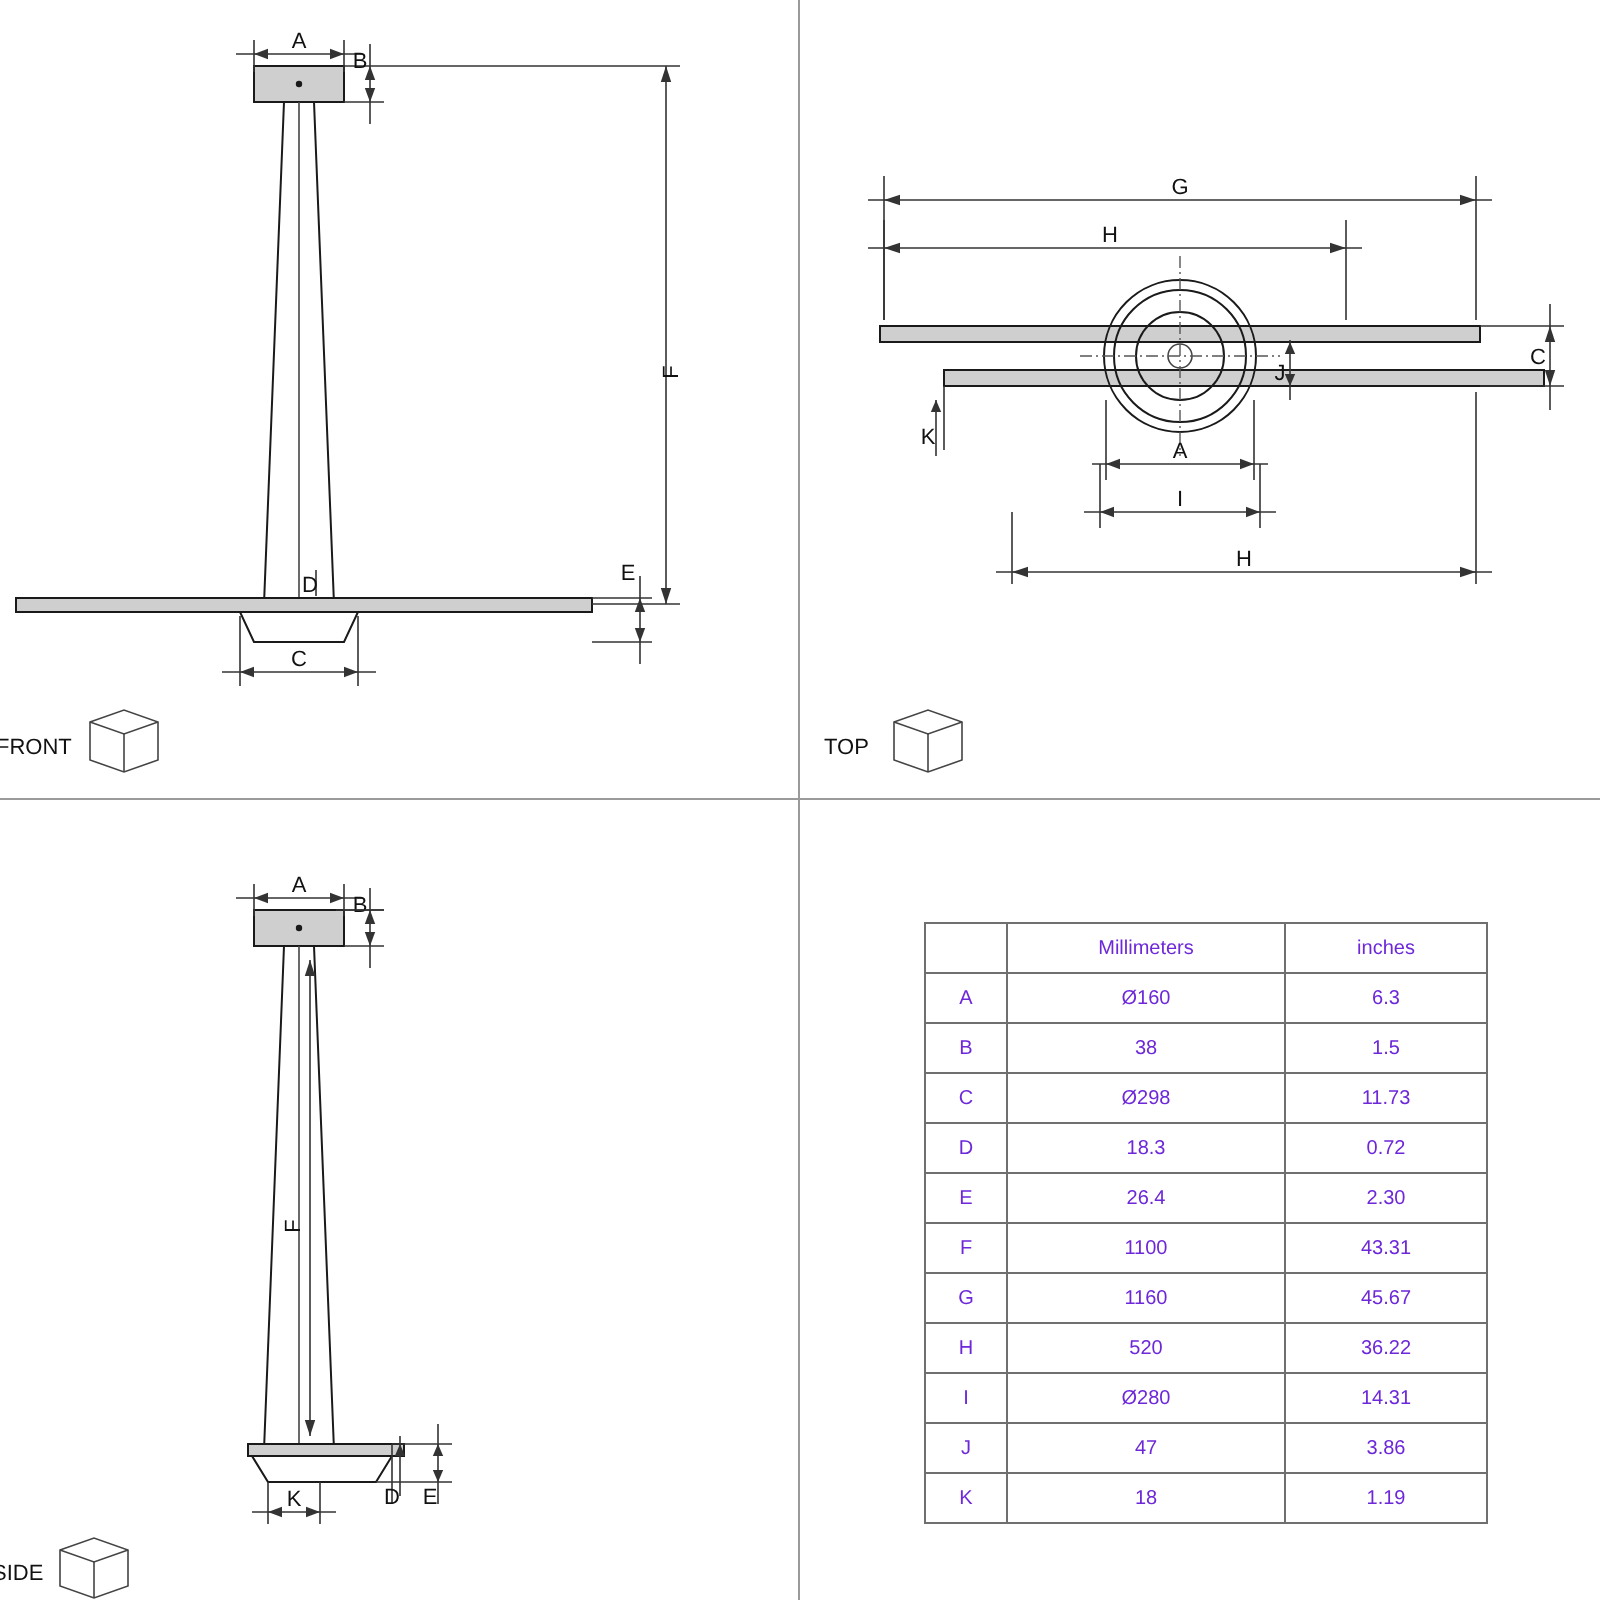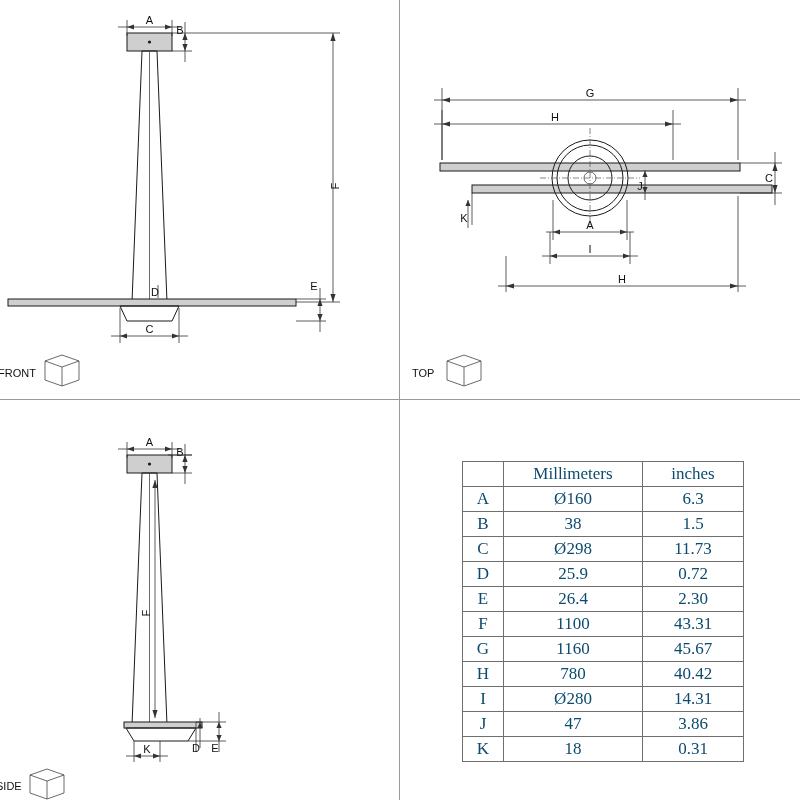--- a/index.html
+++ b/index.html
@@ -30,23 +30,22 @@
   .quad { position: absolute; }
   #quad-front { left: 0;   top: 0;   width: 399px; height: 399px; }
   #quad-top   { left: 400px; top: 0; width: 400px; height: 399px; }
   #quad-side  { left: 0;   top: 400px; width: 399px; height: 400px; }
   #quad-table { left: 400px; top: 400px; width: 400px; height: 400px; }
 
   
   table.dim-table {
     position: absolute;
     border-collapse: collapse;
-    font-size: 17px;
-    color: #0c4a6e;
-    font-family: Liberation Serif, serif;
+    font-size: 10px;
+    color: #6d28d9;
   }
   table.dim-table td, table.dim-table th {
     border: 1px solid #6f6f6f;
     height: 24px;
     text-align: center;
     font-weight: normal;
     padding: 0 4px;
     white-space: nowrap;
   }
   table.dim-table th { font-weight: normal; }
@@ -285,55 +284,55 @@
           <td class="col-mm">38</td>
           <td class="col-in">1.5</td>
         </tr>
         <tr>
           <td class="col-key">C</td>
           <td class="col-mm">Ø298</td>
           <td class="col-in">11.73</td>
         </tr>
         <tr>
           <td class="col-key">D</td>
-          <td class="col-mm">25.9</td>
+          <td class="col-mm">18.3</td>
           <td class="col-in">0.72</td>
         </tr>
         <tr>
           <td class="col-key">E</td>
           <td class="col-mm">26.4</td>
           <td class="col-in">2.30</td>
         </tr>
         <tr>
           <td class="col-key">F</td>
           <td class="col-mm">1100</td>
           <td class="col-in">43.31</td>
         </tr>
         <tr>
           <td class="col-key">G</td>
           <td class="col-mm">1160</td>
           <td class="col-in">45.67</td>
         </tr>
         <tr>
           <td class="col-key">H</td>
-          <td class="col-mm">780</td>
-          <td class="col-in">40.42</td>
+          <td class="col-mm">520</td>
+          <td class="col-in">36.22</td>
         </tr>
         <tr>
           <td class="col-key">I</td>
           <td class="col-mm">Ø280</td>
           <td class="col-in">14.31</td>
         </tr>
         <tr>
           <td class="col-key">J</td>
           <td class="col-mm">47</td>
           <td class="col-in">3.86</td>
         </tr>
         <tr>
           <td class="col-key">K</td>
           <td class="col-mm">18</td>
-          <td class="col-in">0.31</td>
+          <td class="col-in">1.19</td>
         </tr>
       </tbody>
     </table>
   </div>
 
 </div>
 
 </body></html>

